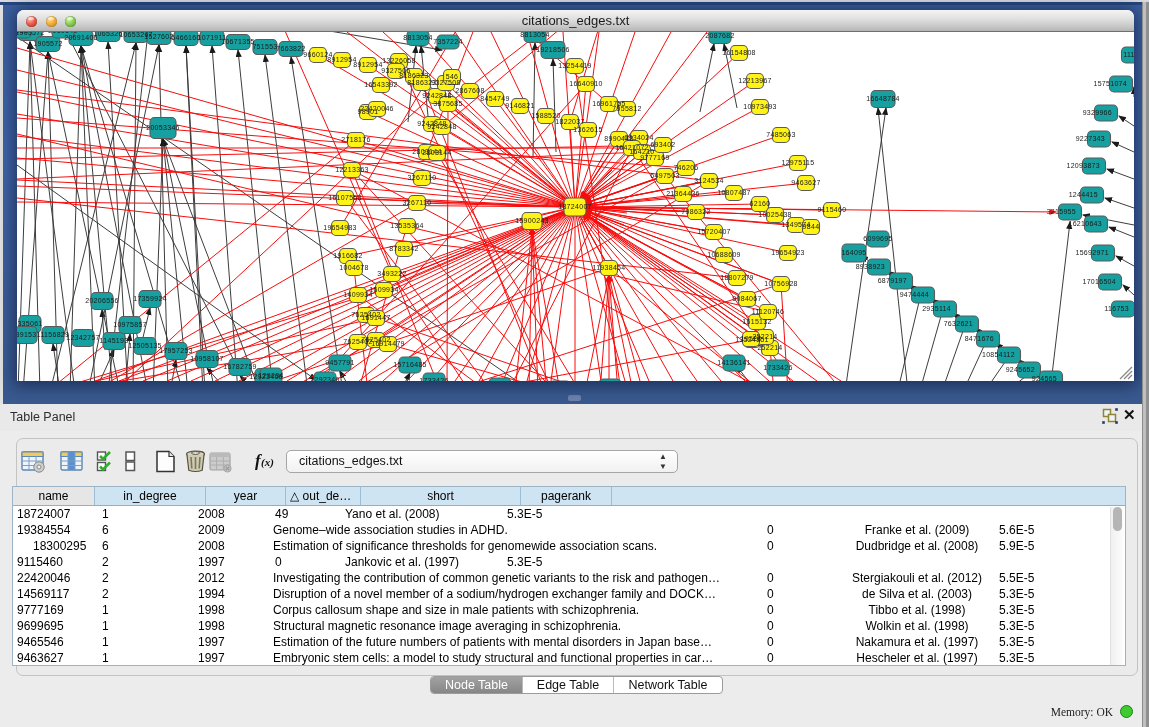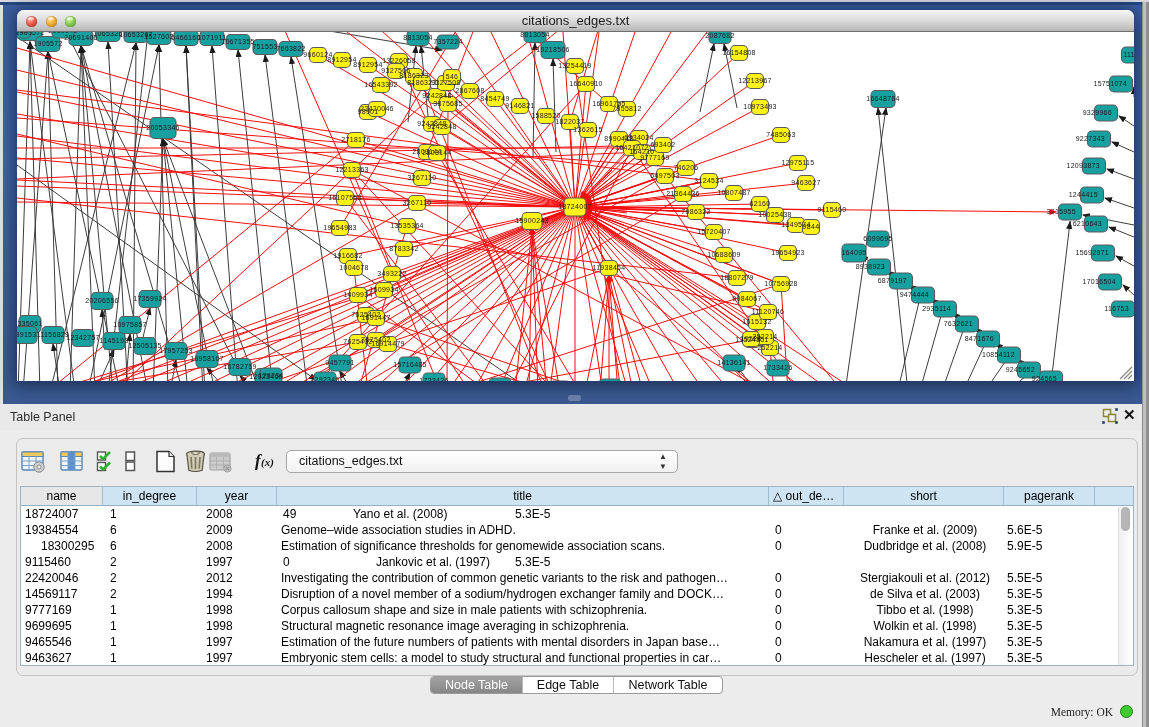--- a/index.html
+++ b/index.html
@@ -21,21 +21,21 @@
 #tablepanel { position:absolute; left:0; top:404px; width:1149px; height:323px; background:#ececec; }
 #tph { position:absolute; left:0; top:0; width:100%; height:27px; background:#e9e9e9; }
 #tph .t { position:absolute; left:10px; top:6px; font-size:12.5px; color:#2e2e2e; }
 #tph .float { position:absolute; left:1102px; top:4px; }
 #tph .x { position:absolute; left:1123px; top:2px; font-size:15px; font-weight:bold; color:#111; }
 #panel { position:absolute; left:16px; top:34px; width:1122px; height:238px; border:1px solid #c3c3c3; border-radius:7px; background:#ebebeb; }
 #icons { position:absolute; left:21px; top:45px; }
 #combo { position:absolute; left:286px; top:46px; width:392px; height:23px; border:1px solid #a6a6a6; border-radius:5px;
   background:linear-gradient(#ffffff,#f1f1f1); font-size:12.5px; color:#111; line-height:21px; padding-left:12px; }
 #combo .arr { position:absolute; right:10px; top:1px; font-size:8px; color:#333; line-height:10px; letter-spacing:0; }
-#tblwrap { position:absolute; left:20px; top:82px; width:1114px; height:180px; background:#fff; border:1px solid #9cb4c6; }
+#tblwrap { position:absolute; left:12px; top:82px; width:1114px; height:180px; background:#fff; border:1px solid #9cb4c6; }
 #thead { display:flex; height:19px; background:#cfe4f2; border-bottom:1px solid #8fb0c8; font-size:12px; color:#000; }
 #thead .h { border-right:1px solid #9dbdd4; text-align:center; line-height:18px; overflow:hidden; white-space:nowrap; }
 .row { display:flex; height:16px; font-size:12px; color:#000; white-space:nowrap; }
 .row .c { overflow:hidden; line-height:16px; }
 #sbar { position:absolute; right:2px; top:20px; width:13px; height:158px; background:linear-gradient(to right,#f0f0f0,#fcfcfc); border-left:1px solid #e0e0e0; }
 #sbar .thumb { position:absolute; left:2px; top:0px; width:9px; height:24px; border-radius:5px; background:#b5b5b5; }
 #tabs { position:absolute; left:430px; top:272px; height:18px; display:flex; border:1px solid #9b9b9b; border-radius:4px; overflow:hidden; background:#fff; font-size:12.5px;align-items:flex-end; }
 #tabs div { line-height:16px; text-align:center; }
 #tabs .sel { width:91px; background:linear-gradient(#a2a2a2,#868686); color:#fff; }
 #tabs .n { width:91px; border-left:1px solid #bbb; color:#111; }
@@ -693,23 +693,22 @@
  </g>
  <g transform="translate(228,0)">
   <text x="6" y="17" font-family="Liberation Serif, serif" font-size="17" font-style="italic" font-weight="bold" fill="#111">f</text>
   <text x="12" y="16.5" font-family="Liberation Serif, serif" font-size="11" font-style="italic" font-weight="bold" fill="#111">(x)</text>
  </g>
 </svg></div>
   <div id="combo">citations_edges.txt<span class="arr">▲<br>▼</span></div>
   <div id="tblwrap">
     <div id="thead">
       <div class="h" style="width:82px;background:#e6e6e6">name</div>
-      <div class="h" style="width:94px">in_degree</div>
+      <div class="h" style="width:111px">in_degree</div>
       <div class="h" style="width:80px">year</div>
-      <div class="h" style="width:492px">title</div>
       <div class="h" style="width:75px;text-align:left;padding-left:4px">△ out_de…</div>
       <div class="h" style="width:160px">short</div>
       <div class="h" style="width:91px">pagerank</div>
     </div>
     <div class="row">
           <div class="c" style="width:82px;padding-left:4px">18724007</div>
           <div class="c" style="width:95px;padding-left:7px">1</div>
           <div class="c" style="width:80px;padding-left:8px">2008</div>
           <div class="c" style="width:75px;padding-left:5px">49</div>
           <div class="c" style="width:160px;">Yano et al. (2008)</div>
@@ -731,21 +730,21 @@
           <div class="c" style="width:492px;padding-left:3px">Estimation of significance thresholds for genomewide association scans.</div>
           <div class="c" style="width:75px;padding-left:5px">0</div>
           <div class="c" style="width:160px;text-align:center">Dudbridge et al. (2008)</div>
           <div class="c" style="width:91px;padding-left:2px">5.9E-5</div>
         </div>
 <div class="row">
           <div class="c" style="width:82px;padding-left:4px">9115460</div>
           <div class="c" style="width:95px;padding-left:7px">2</div>
           <div class="c" style="width:80px;padding-left:8px">1997</div>
           <div class="c" style="width:75px;padding-left:5px">0</div>
-          <div class="c" style="width:160px;text-align:center">Jankovic et al. (1997)</div>
+          <div class="c" style="width:160px;">Jankovic et al. (1997)</div>
           <div class="c" style="width:91px;padding-left:2px">5.3E-5</div>
         </div>
 <div class="row">
           <div class="c" style="width:82px;padding-left:4px">22420046</div>
           <div class="c" style="width:95px;padding-left:7px">2</div>
           <div class="c" style="width:80px;padding-left:8px">2012</div>
           <div class="c" style="width:492px;padding-left:3px">Investigating the contribution of common genetic variants to the risk and pathogen…</div>
           <div class="c" style="width:75px;padding-left:5px">0</div>
           <div class="c" style="width:160px;text-align:center">Stergiakouli et al. (2012)</div>
           <div class="c" style="width:91px;padding-left:2px">5.5E-5</div>

